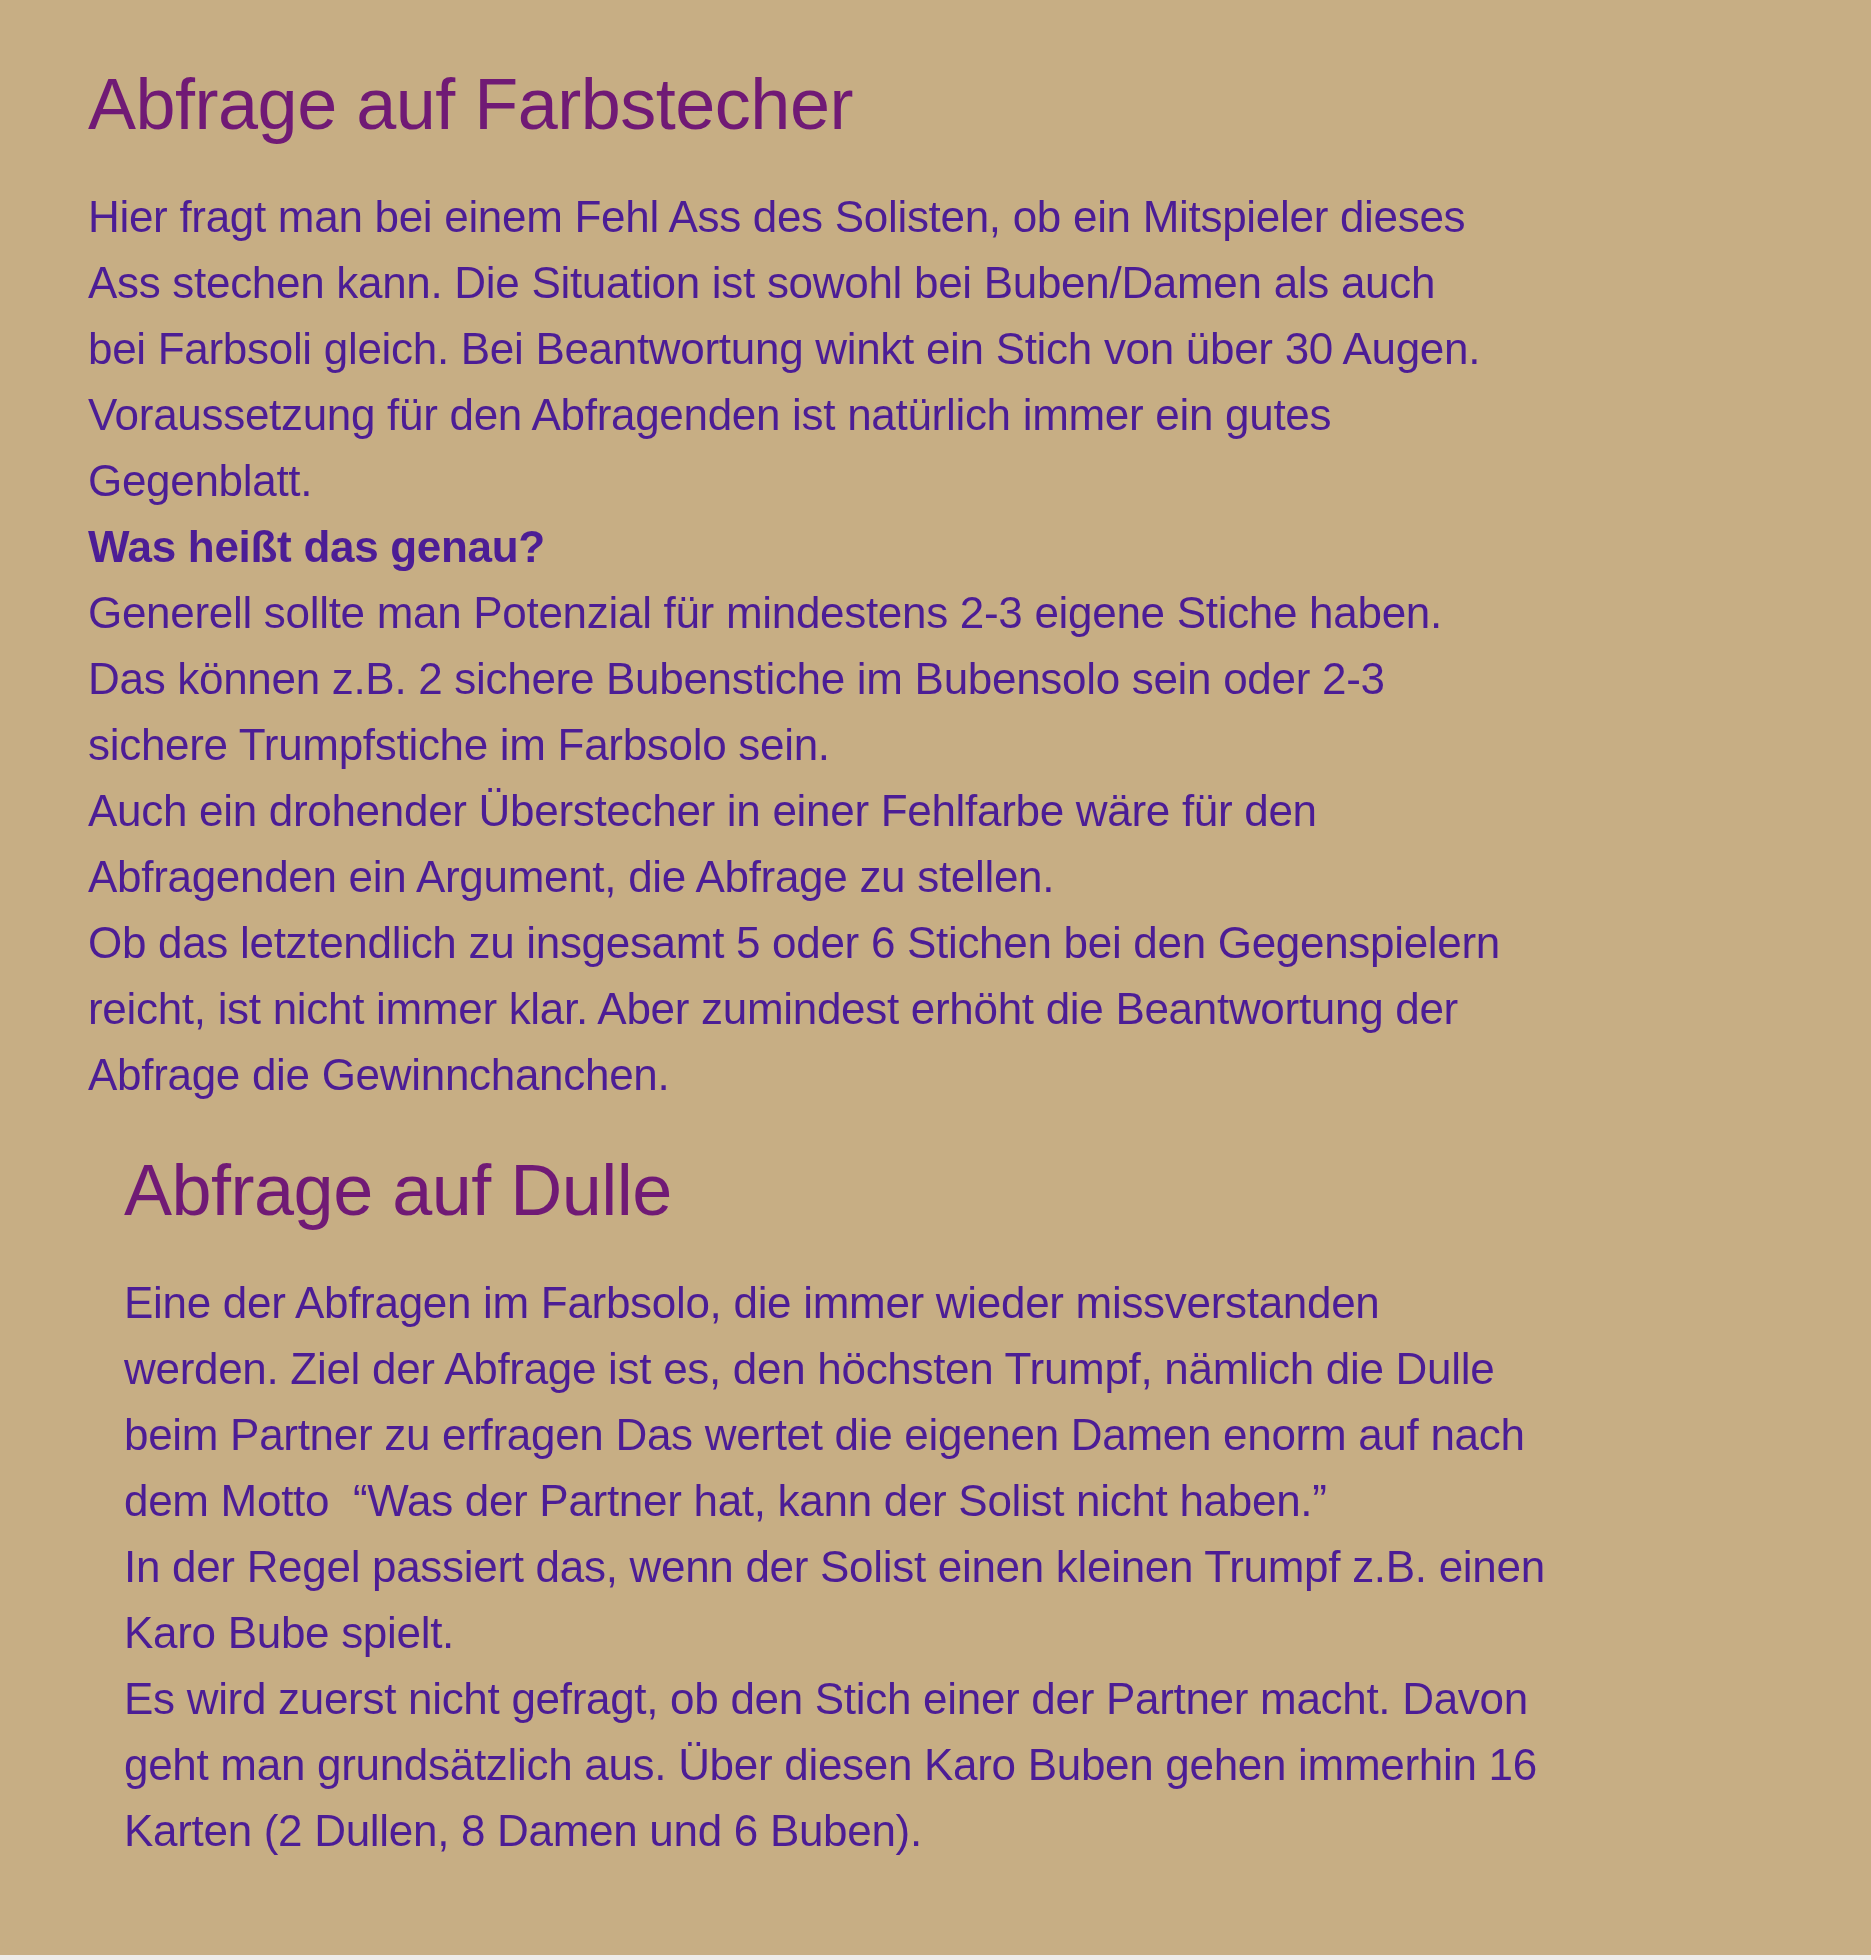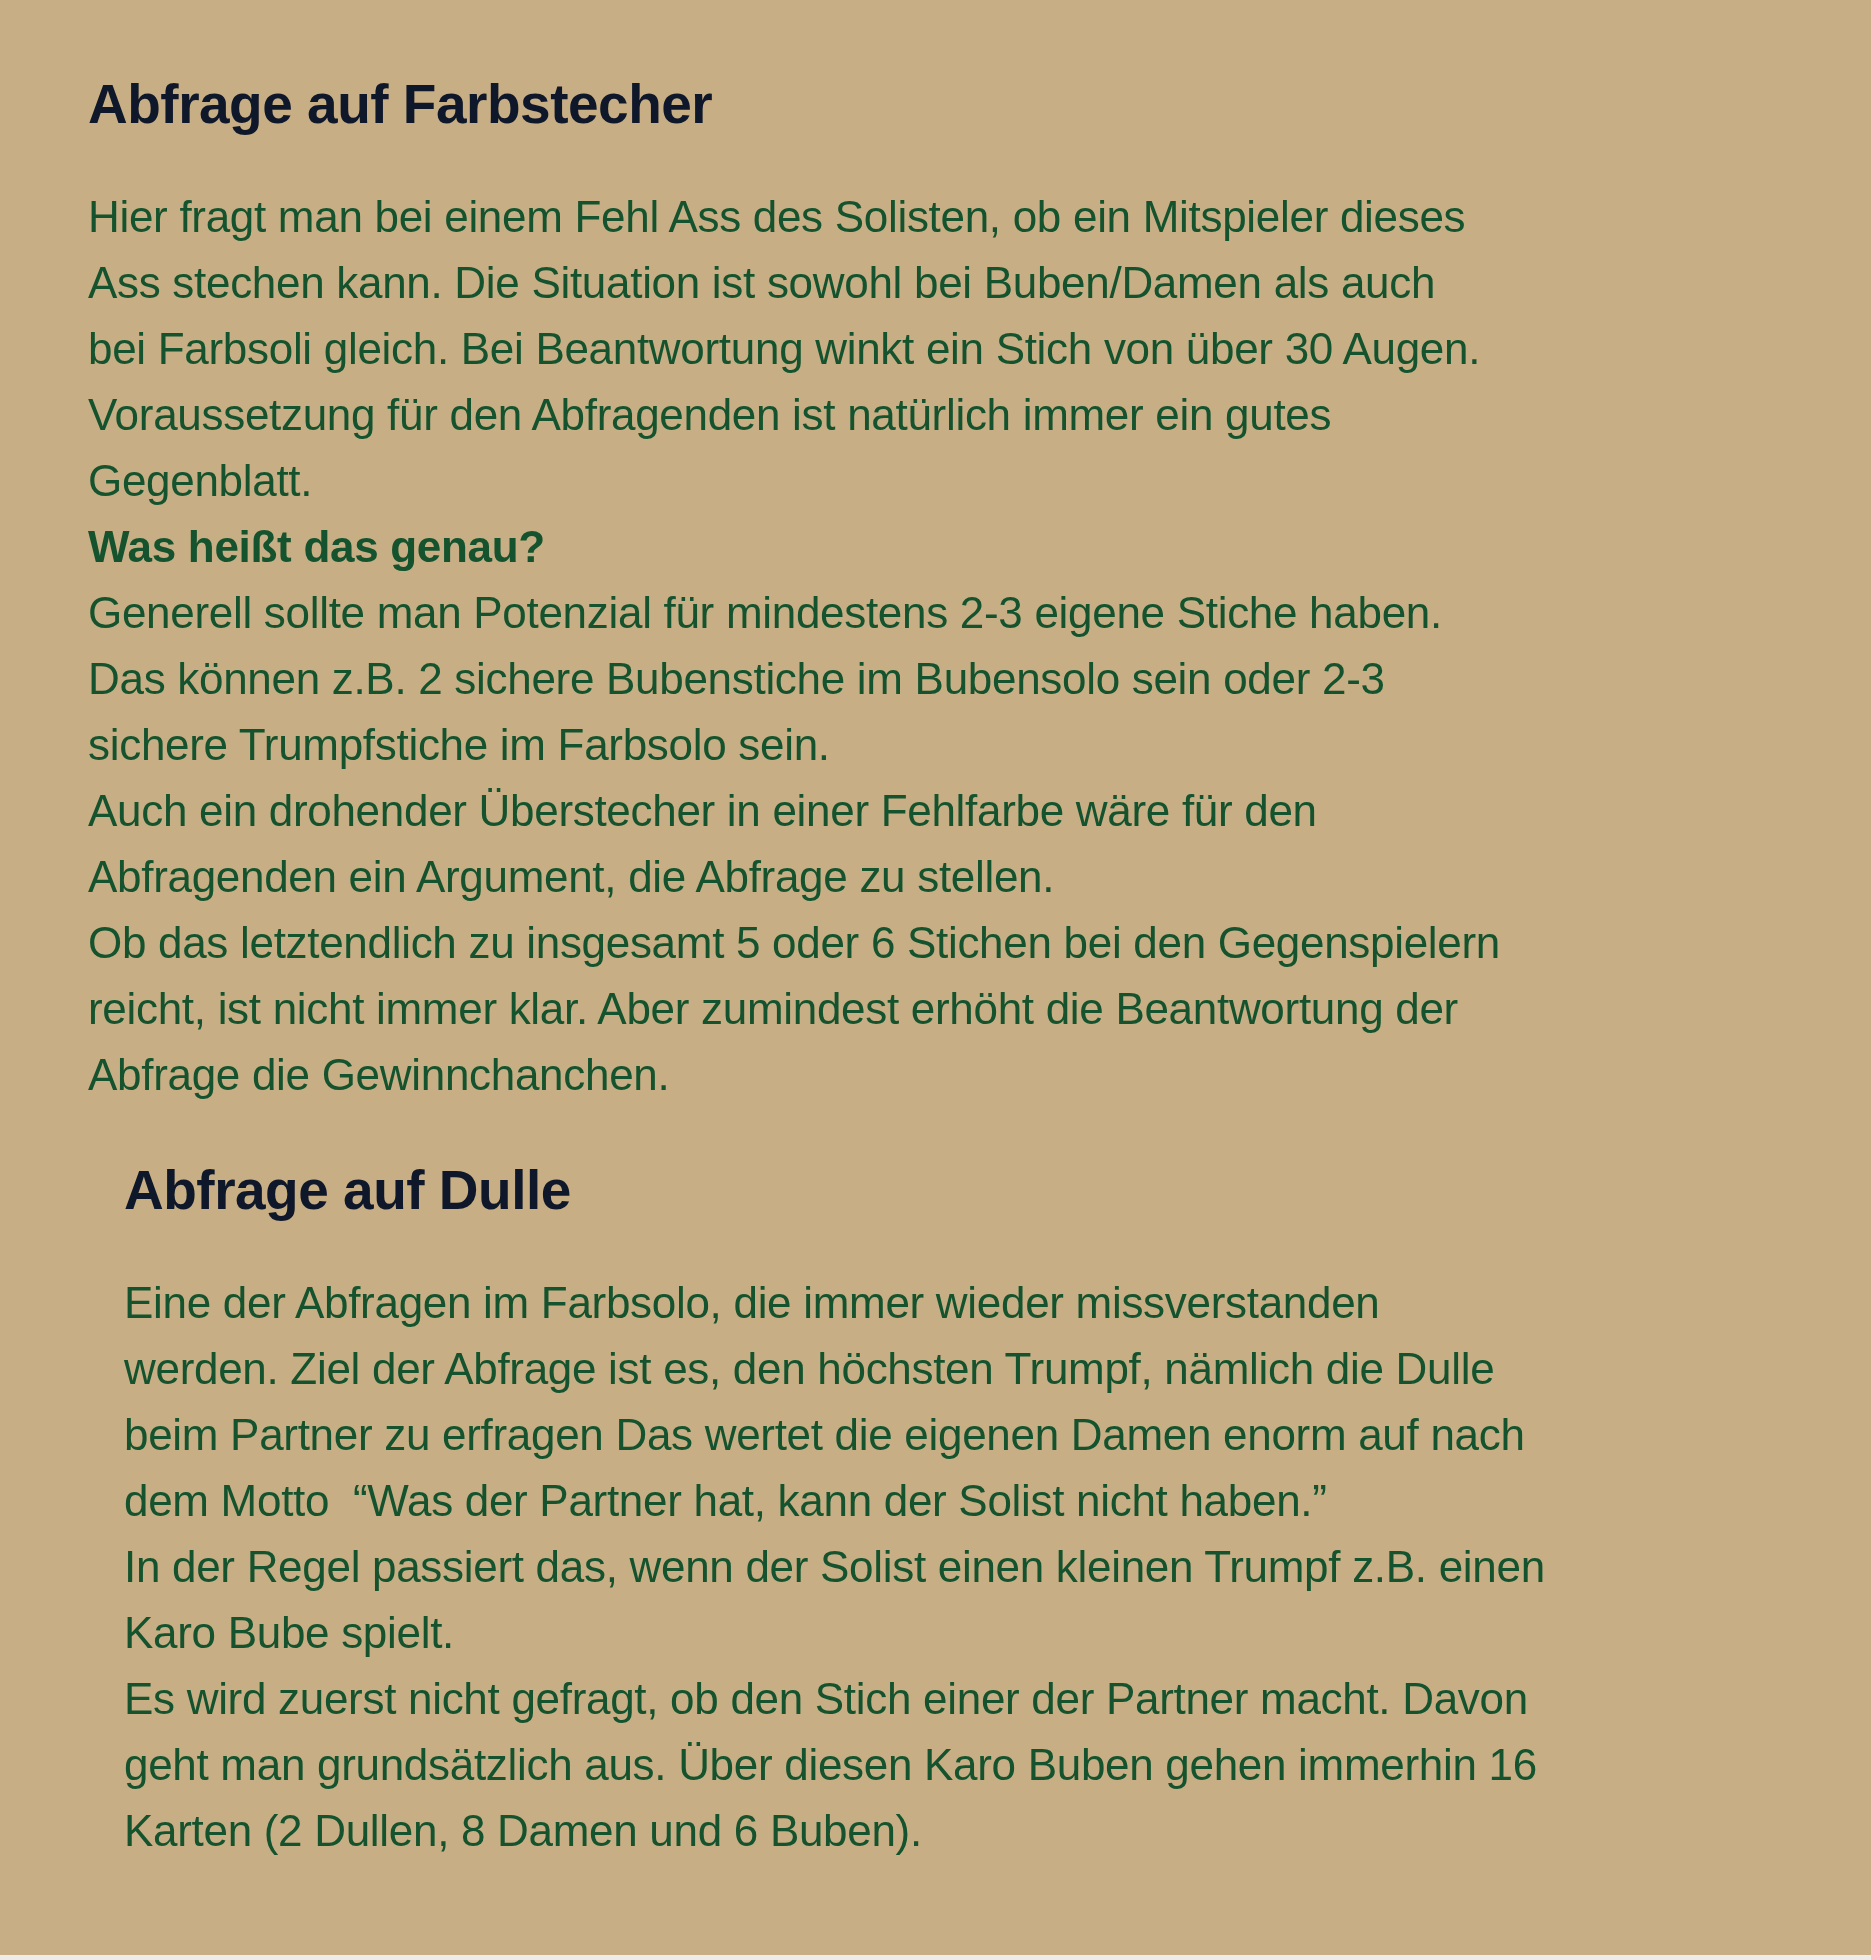--- a/index.html
+++ b/index.html
@@ -14,34 +14,34 @@
   .page {
     position: relative;
     box-sizing: border-box;
     width: 1871px;
     height: 1960px;
     padding: 67px 59px 0 88px;
     overflow: hidden;
   }
   h1 {
     margin: 0 0 43px 0;
-    font-size: 55px;
+    font-size: 72px;
     line-height: 74px;
-    font-weight: 700;
+    font-weight: 400;
     letter-spacing: -0.5px;
-    color: #0f172a;
+    color: #701a75;
   }
   .section + .section { margin-top: 45px; margin-left: 36px; }
   p.body {
     margin: 0;
     font-size: 44px;
     line-height: 66px;
     letter-spacing: -0.3px;
     white-space: pre-wrap;
-    color: #14532d;
+    color: #4c1d95;
   }
   p.body.bold { font-weight: 700; }
   .bottom-strip {
     position: absolute;
     left: 0;
     bottom: 0;
     width: 100%;
     height: 4.9px;
     background: #eeece9;
   }

